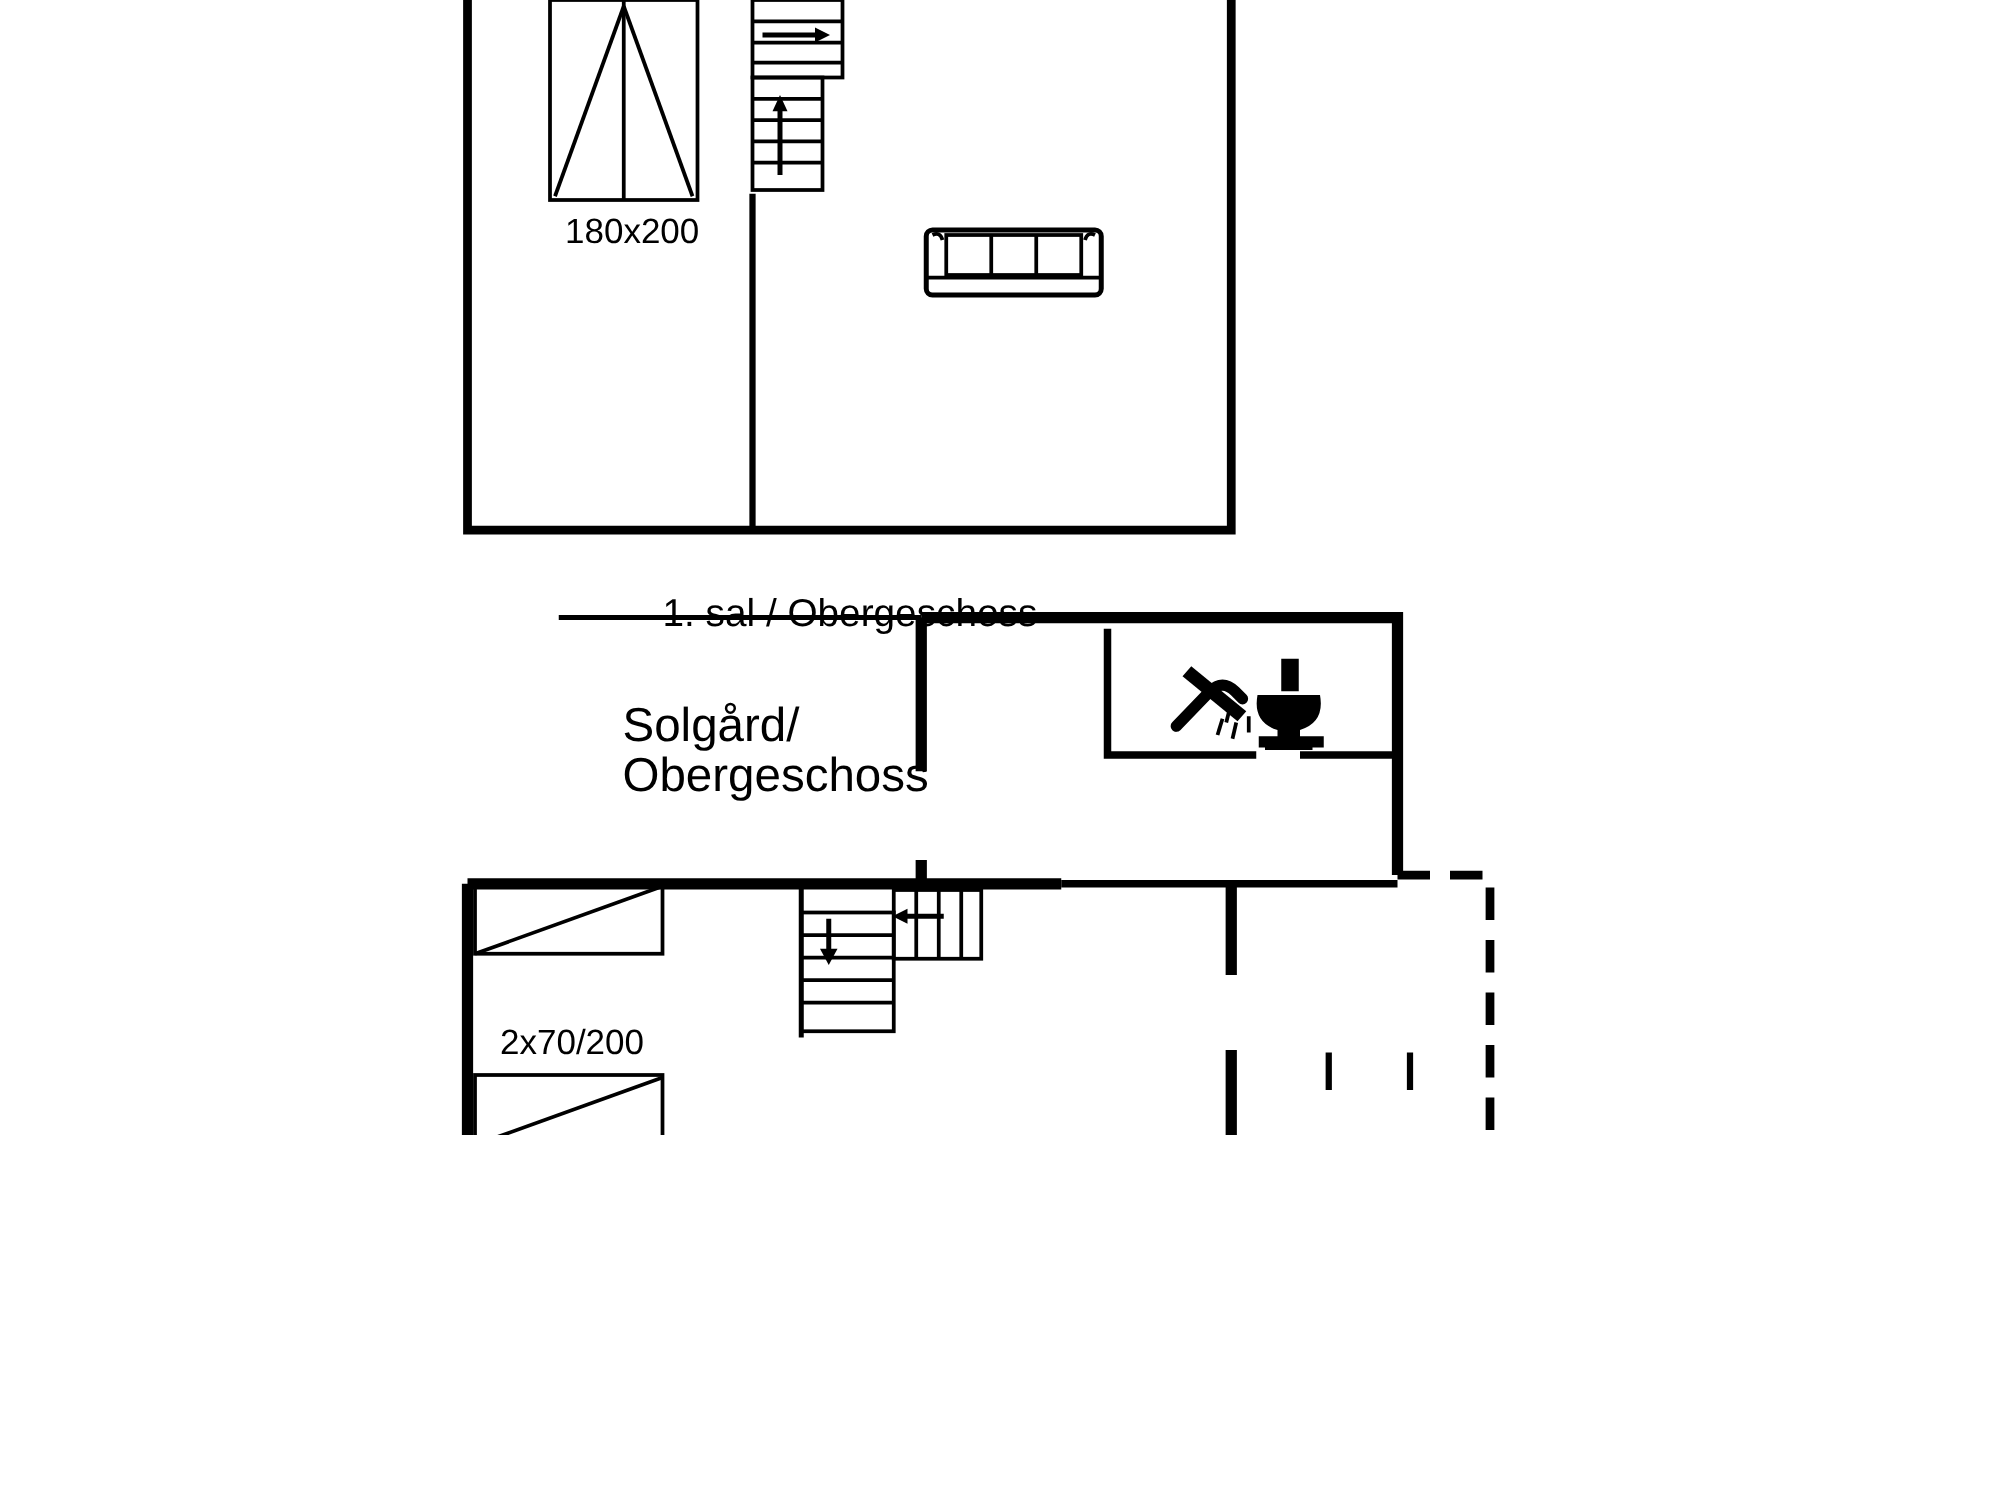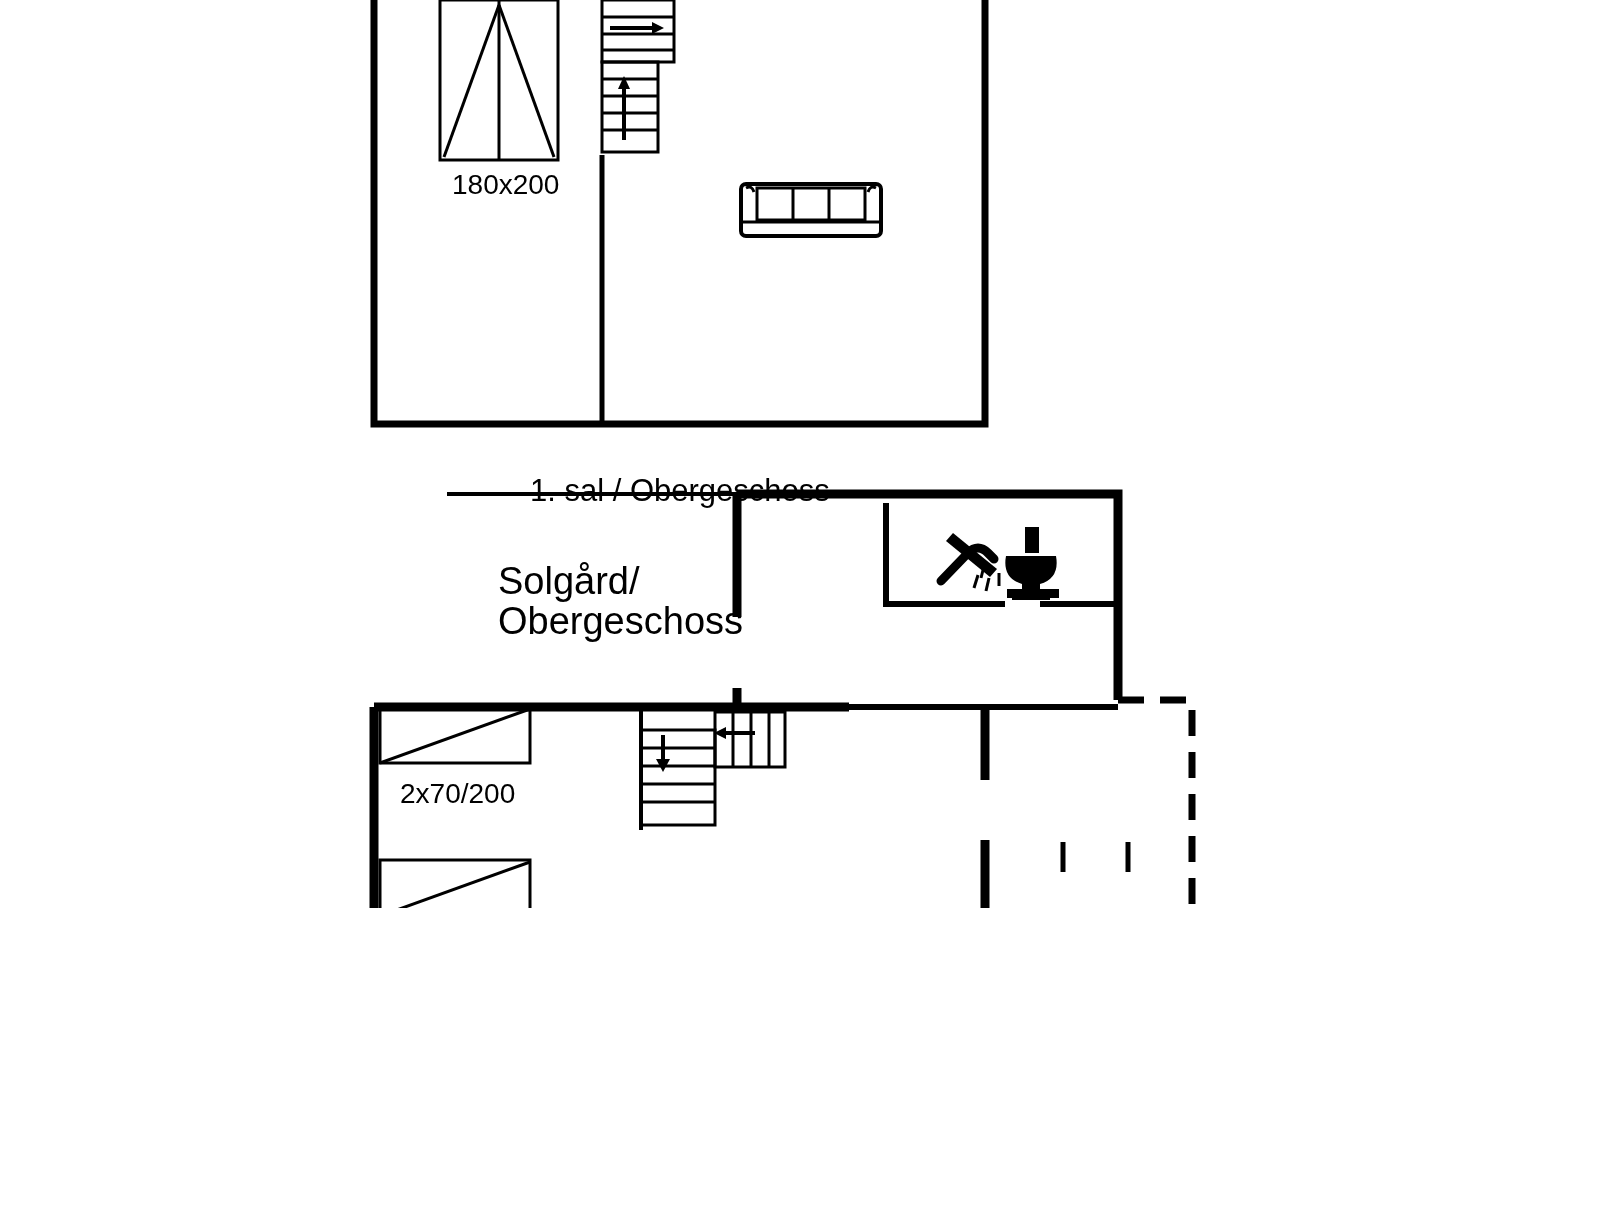--- a/index.html
+++ b/index.html
@@ -193,16 +193,16 @@
   </svg>
 
   <div class="label dim-label" style="left:452px; top:167px;">180x200</div>
 
   <div class="label floor-caption" style="left:530px; top:434px;margin-top:38px;">1. sal / Obergeschoss</div>
 
   <div class="label area-label" style="left:498px; top:558px;">Solgård/</div>
 
   <div class="label area-label" style="left:498px; top:598px;">Obergeschoss</div>
 
-  <div class="label dim-label" style="left:400px; top:776px;">2x70/200</div>
+  <div class="label dim-label" style="left:400px; top:816px;">2x70/200</div>
 
 
 </div>
 
 </body></html>

